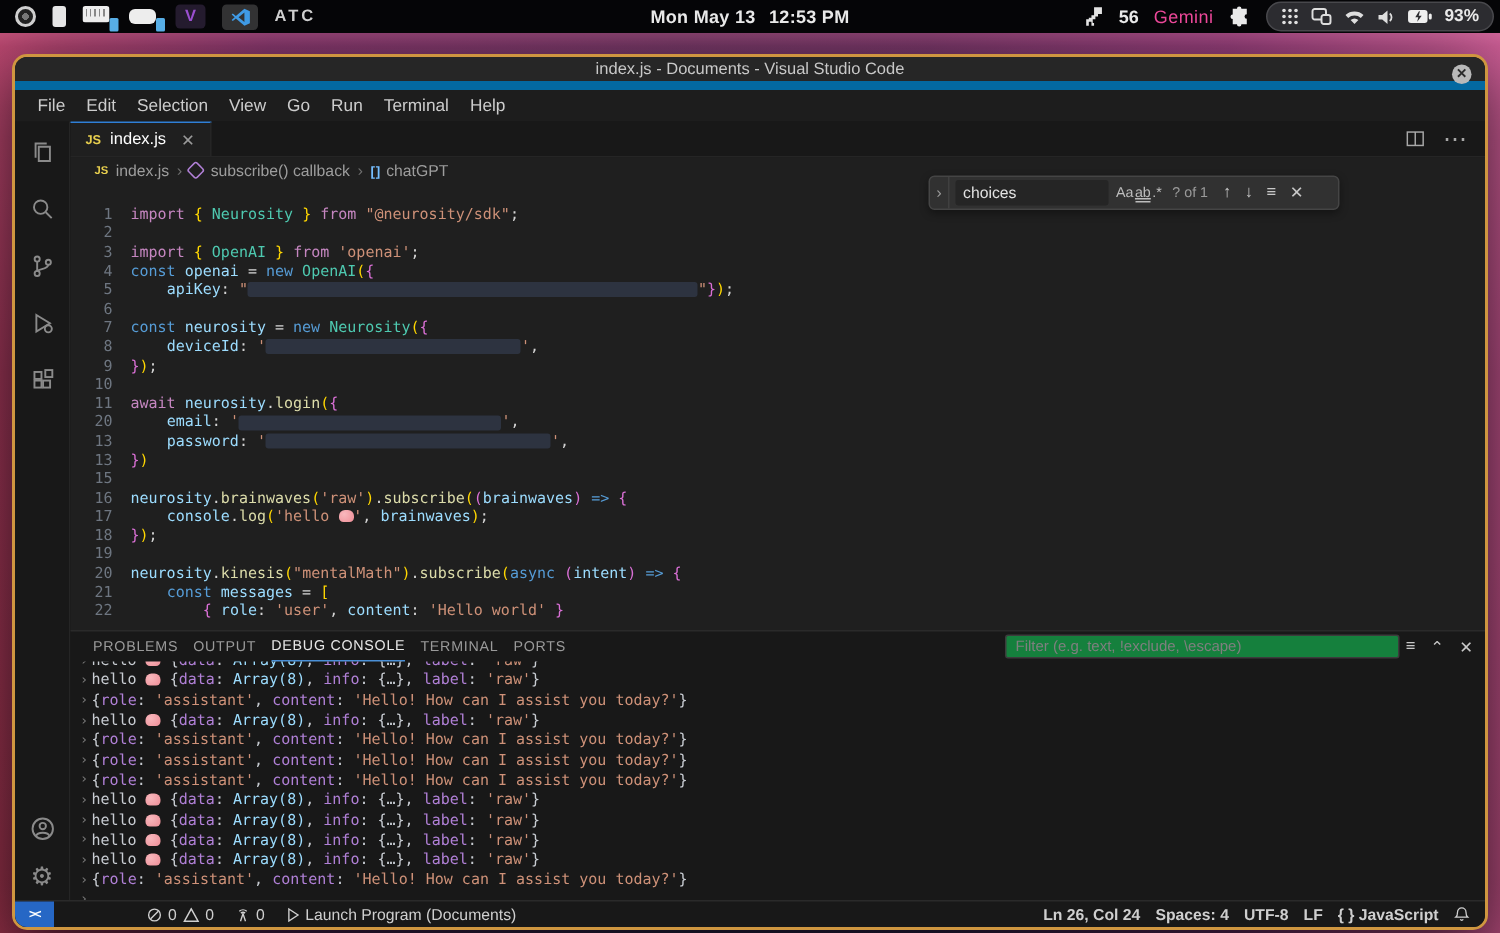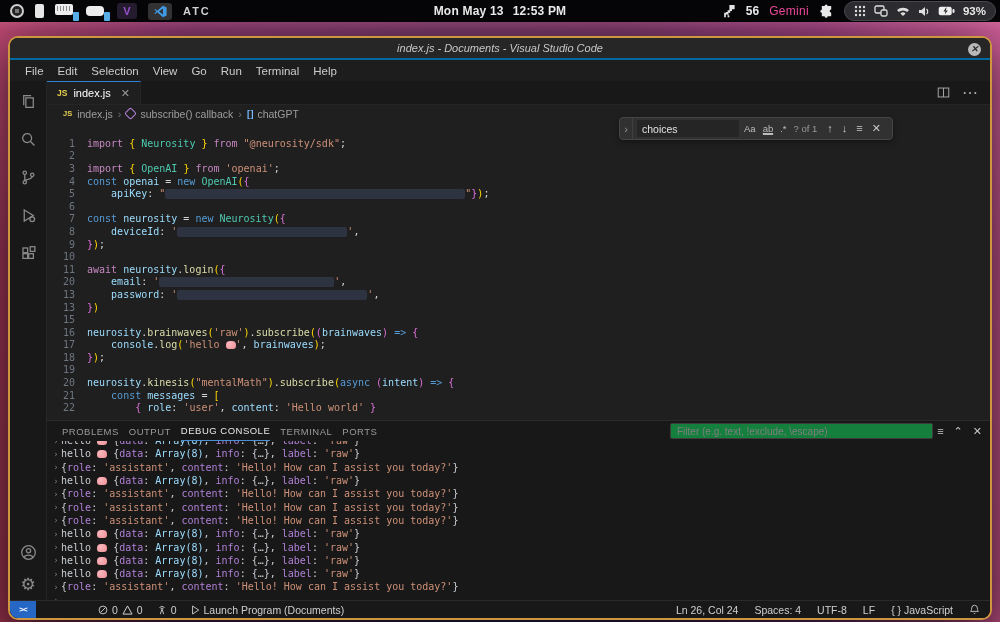--- a/index.html
+++ b/index.html
@@ -35,21 +35,21 @@
   .tray { display:flex; align-items:center; gap:8px; background:#2c2c30; border:1px solid #48484c; border-radius:11px; padding:3px 9px; }
   .tray svg { display:block; }
   .battery-label { font-weight:700; font-size:11.5px; }
 
   
   .window { position:absolute; left:8px; top:36px; width:984px; height:584px;
     background:#181818; border:2px solid #cf9640; border-radius:10px; overflow:hidden;
     box-shadow:0 12px 44px rgba(0,0,0,.65); font-family:"Liberation Sans", sans-serif; }
 
   .titlebar { position:absolute; top:0; left:0; right:0; height:22px; background:#262626;
-    display:flex; align-items:center; justify-content:center; color:#c8c8c8; font-size:11px; border-bottom:2px solid #0369a1;font-style:italic; }
+    display:flex; align-items:center; justify-content:center; color:#c8c8c8; font-size:11px; border-bottom:6px solid #0369a1; }
   .win-close { position:absolute; right:9px; top:4.5px; width:13px; height:13px; border-radius:50%;
     background:#b9b9b9; color:#2b2b2b; font-size:9px; line-height:13px; text-align:center; font-weight:700; cursor:default; }
 
   .menurow { position:absolute; top:22px; left:0; right:0; height:21px; background:#1d1d1d;
     display:flex; align-items:center; padding-left:8px; color:#cccccc; font-size:11.5px; }
   .menurow span { padding:0 7px; }
 
   .main { position:absolute; top:43px; bottom:18px; left:0; right:0; display:flex; }
 
   
@@ -78,21 +78,21 @@
   .bc-sym-var { color:#75beff; font-size:9px; font-weight:700; letter-spacing:-1px; }
 
   
   .findwidget { position:absolute; top:36px; right:97px; width:274px; height:23px; background:#313131;
     border:1px solid #454545; border-radius:4px; box-shadow:0 2px 6px rgba(0,0,0,.4);
     display:flex; align-items:center; z-index:10; }
   .fw-collapse { width:13px; height:100%; display:flex; align-items:center; justify-content:center;
     color:#9a9a9a; font-size:11px; border-right:1px solid #404040; }
   .fw-input { width:102px; height:17px; margin-left:4px; background:#252525; border:none; outline:none;
     color:#e2e2e2; font-size:10.5px; padding:0 5px; border-radius:2px; font-family:"Liberation Sans",sans-serif; }
-  .fw-toggles { display:flex; gap:7px; margin-left:5px; color:#bdbdbd; font-size:9.5px; }
+  .fw-toggles { display:flex; gap:1px; margin-left:5px; color:#bdbdbd; font-size:9.5px; }
   .fw-toggles .t-word { border-bottom:1px solid #bdbdbd;text-decoration:underline; }
   .fw-count { color:#9a9a9a; font-size:9.5px; margin-left:7px; white-space:nowrap; }
   .fw-actions { display:flex; gap:9px; margin-left:10px; color:#c8c8c8; font-size:11px; }
 
   
   .codearea { position:absolute; top:41px; left:0; right:0; height:298px; overflow:hidden;
     background:#1f1f1f; padding-top:15px; font-family:"DejaVu Sans Mono", monospace; font-size:10px; }
   .code-line { height:12.6px; display:flex; align-items:center; white-space:pre; }
   .ln { width:28px; flex:none; text-align:right; color:#6e7681; }
   .lt { padding-left:12px; white-space:pre; }
@@ -120,21 +120,21 @@
   .cr-body { white-space:pre; }
   .tk-pl{color:#c8ccd2}.tk-ky{color:#b180d7}.tk-vl{color:#9cdcfe}.tk-sr2{color:#ce9178}
 
   
   .statusbar { position:absolute; left:0; right:0; bottom:0; height:18px; background:#181818; border-top:1px solid #2a2a2a;
     display:flex; align-items:center; color:#cfcfcf; font-size:10.5px; }
   .sb-remote { width:26px; height:100%; background:#2667c5; color:#fff; display:flex; align-items:center; justify-content:center;
     font-size:8px; font-weight:700; letter-spacing:-1px; }
   .sb-left { display:flex; align-items:center; gap:14px; margin-left:62px; }
   .sb-group { display:flex; align-items:center; gap:4px; }
-  .sb-right { margin-left:auto; display:flex; align-items:center; gap:16px; padding-right:10px; }
+  .sb-right { margin-left:auto; display:flex; align-items:center; gap:10px; padding-right:10px;font-weight:bold; }
   .sb-right svg, .sb-left svg { display:block; }
 </style>
 </head>
 <body>
 
 <div class="desktop"></div>
 
 <div class="menubar">
   <div class="mb-left">
     <div class="ic-system"></div>

